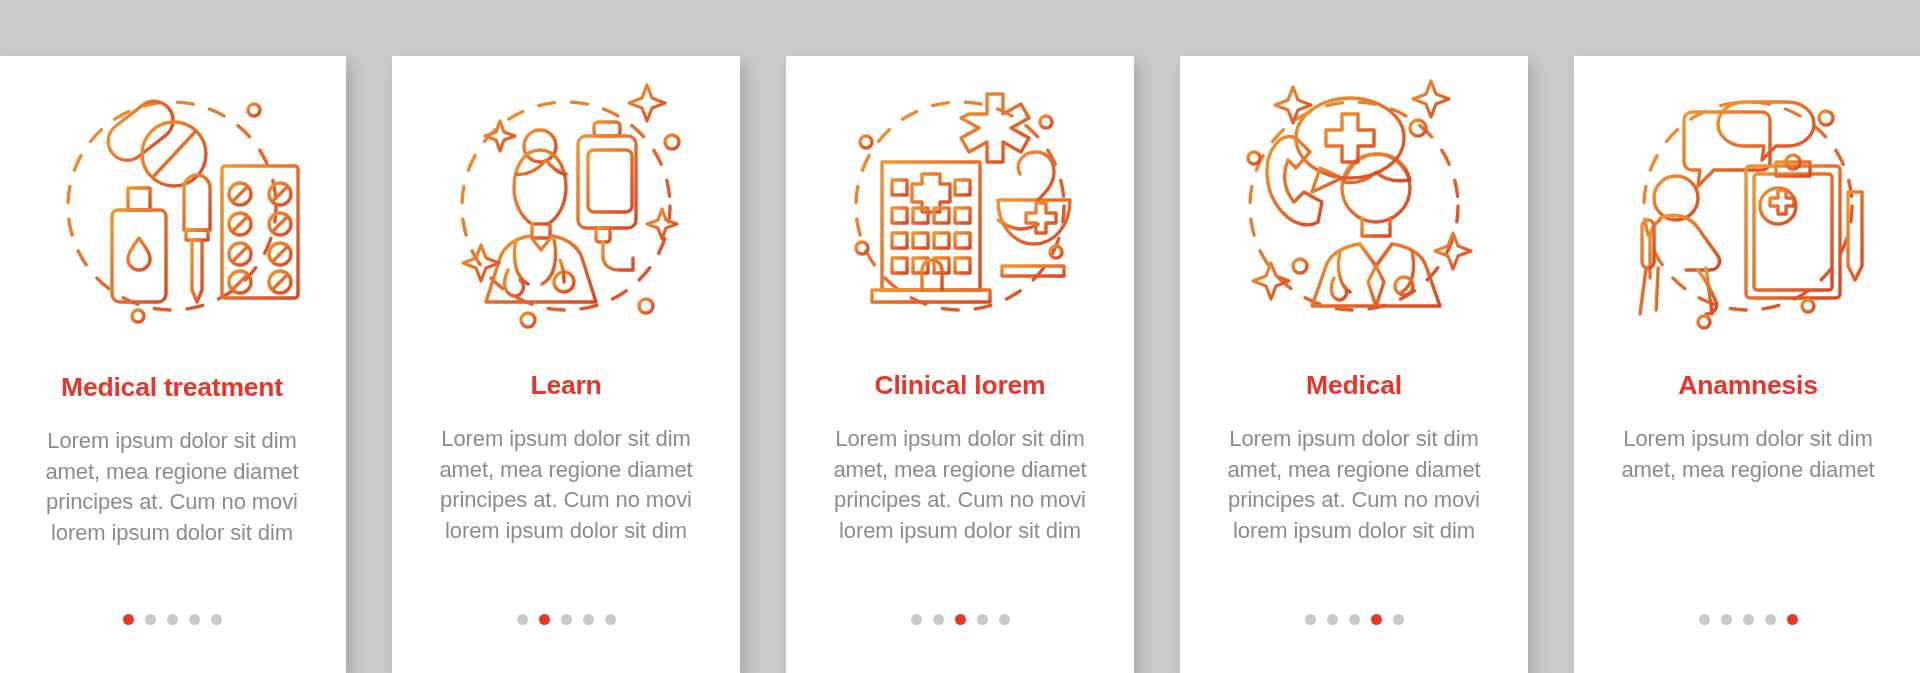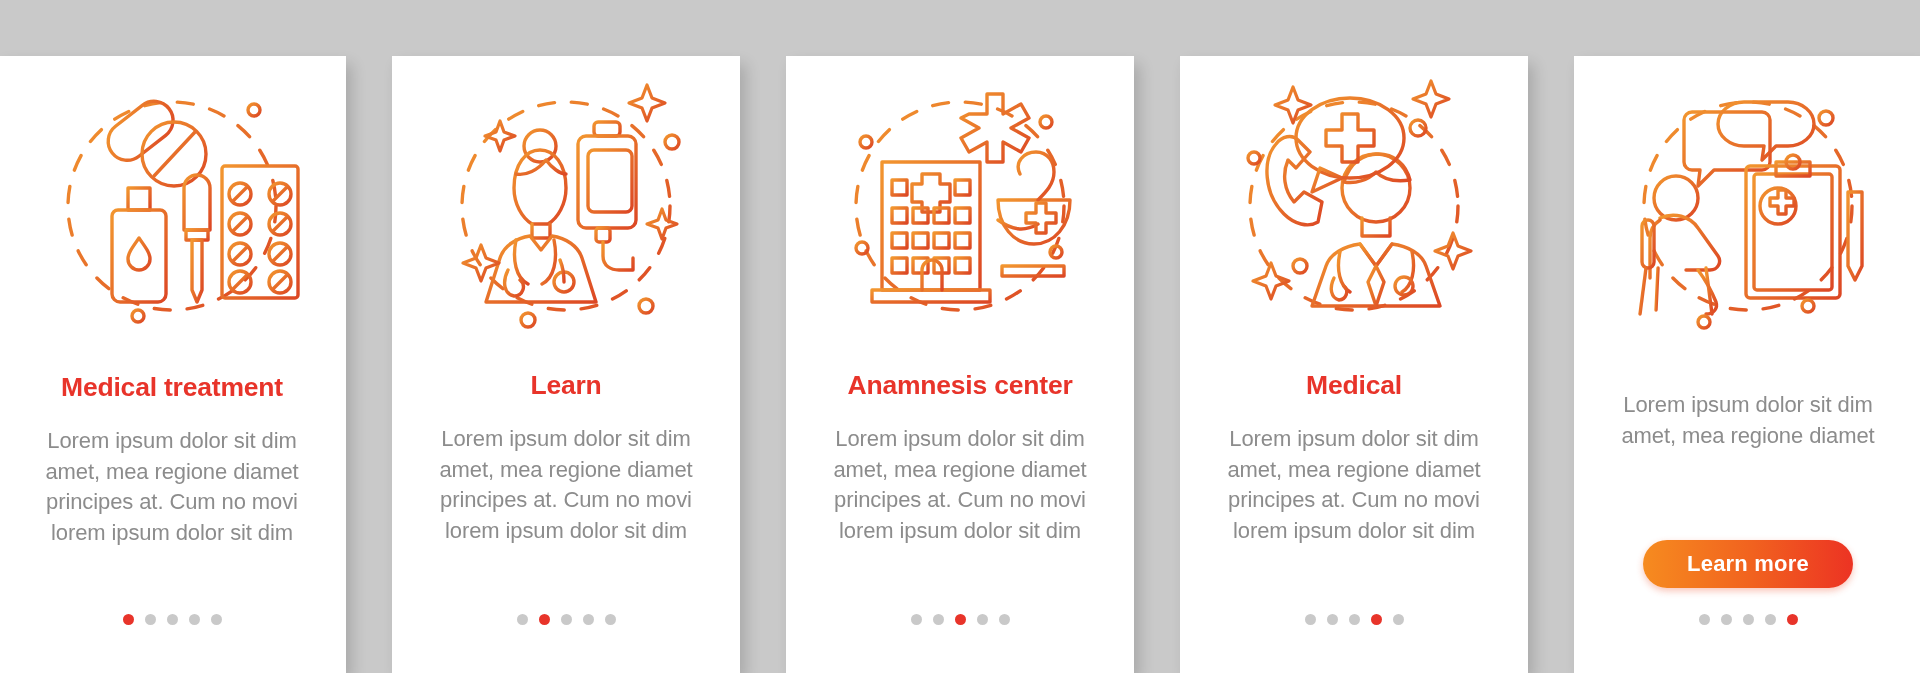--- a/index.html
+++ b/index.html
@@ -305,21 +305,21 @@
               <line x1="69" y1="247" x2="87" y2="247"></line>
           </g>
           <circle cx="36" cy="72" r="6"></circle>
           <circle cx="32" cy="178" r="6"></circle>
           <circle cx="216" cy="52" r="6"></circle>
           <circle cx="226" cy="182" r="6"></circle>
         </g>
       </svg>
     </div>
     <div class="t-gap"></div>
-    <h2 class="title">Anamnesis center</h2>
+    <h2 class="title">Clinical lorem</h2>
     <div style="height:22px"></div>
     <p class="body">Lorem ipsum dolor sit dim amet, mea regione diamet principes at. Cum no movi lorem ipsum dolor sit dim</p>
     <div class="spacer"></div>
     <div class="dots">
       <span class="dot"></span>
       <span class="dot"></span>
       <span class="dot active"></span>
       <span class="dot"></span>
       <span class="dot"></span>
     </div>
@@ -442,24 +442,24 @@
             <line x1="58" y1="228" x2="58" y2="244"></line>
               <line x1="50" y1="236" x2="66" y2="236"></line>
           </g>
           <circle cx="208" cy="48" r="7"></circle>
           <circle cx="86" cy="252" r="6"></circle>
           <circle cx="190" cy="236" r="6"></circle>
         </g>
       </svg>
     </div>
     <div class="t-gap"></div>
+    <h2 class="title">Anamnesis</h2>
     <div style="height:22px"></div>
     <p class="body">Lorem ipsum dolor sit dim amet, mea regione diamet</p>
     <div class="spacer"></div>
-    <button class="cta">Learn more</button>
     <div class="dots">
       <span class="dot"></span>
       <span class="dot"></span>
       <span class="dot"></span>
       <span class="dot"></span>
       <span class="dot active"></span>
     </div>
   </div>
 
 </div>

